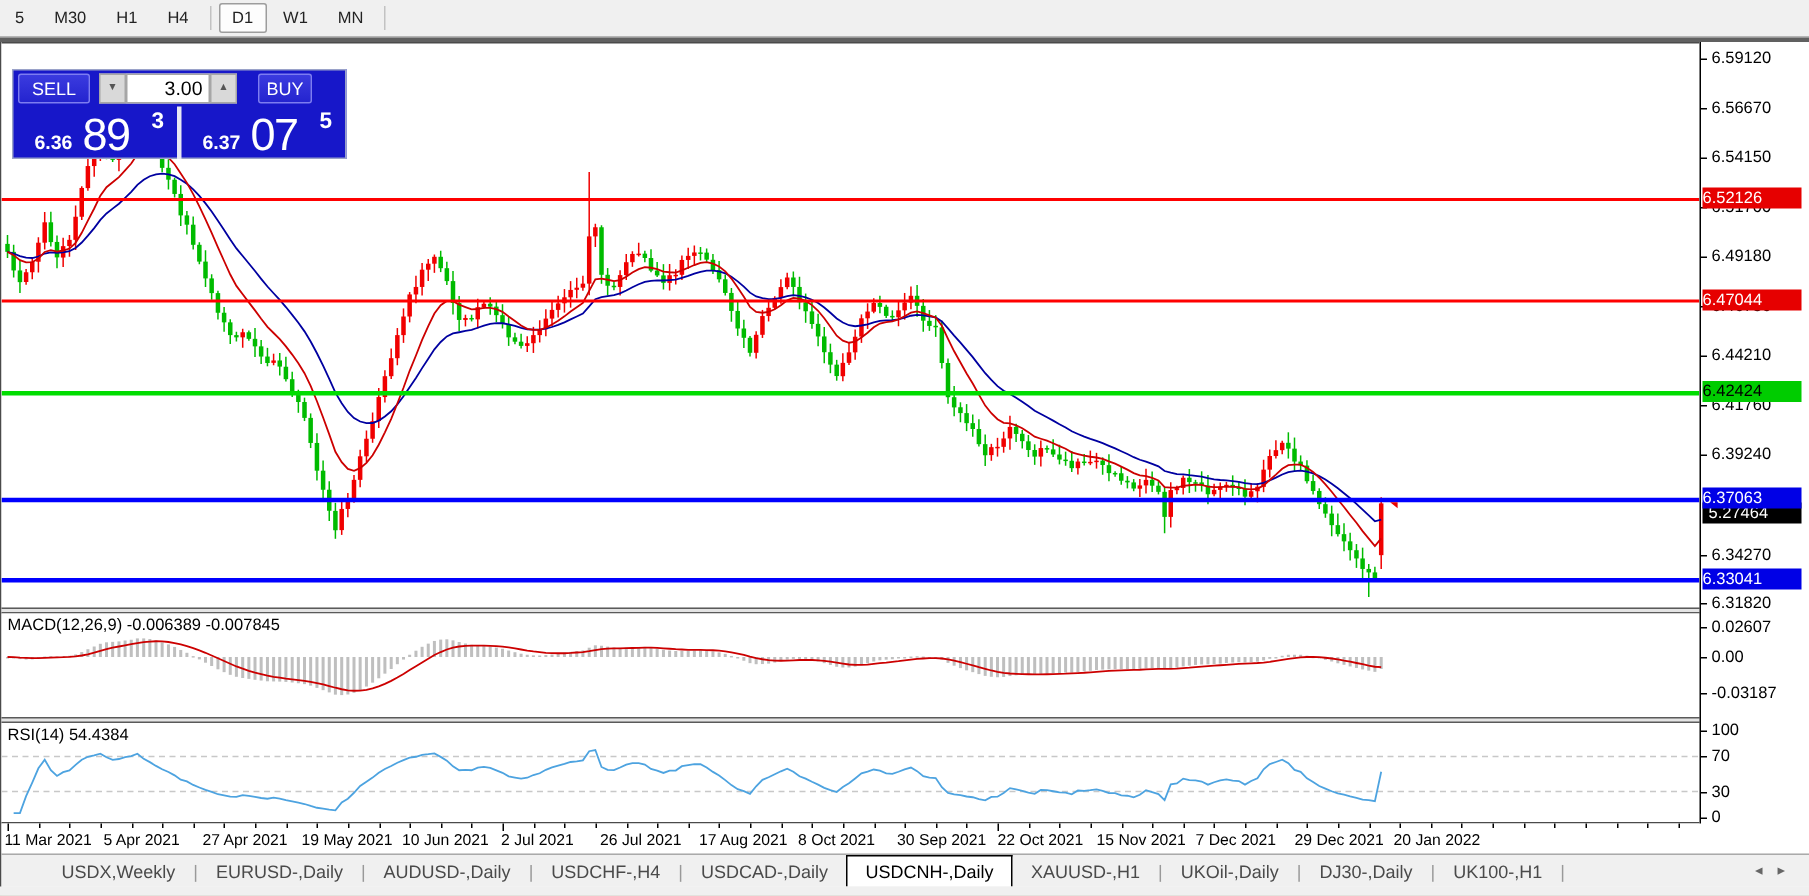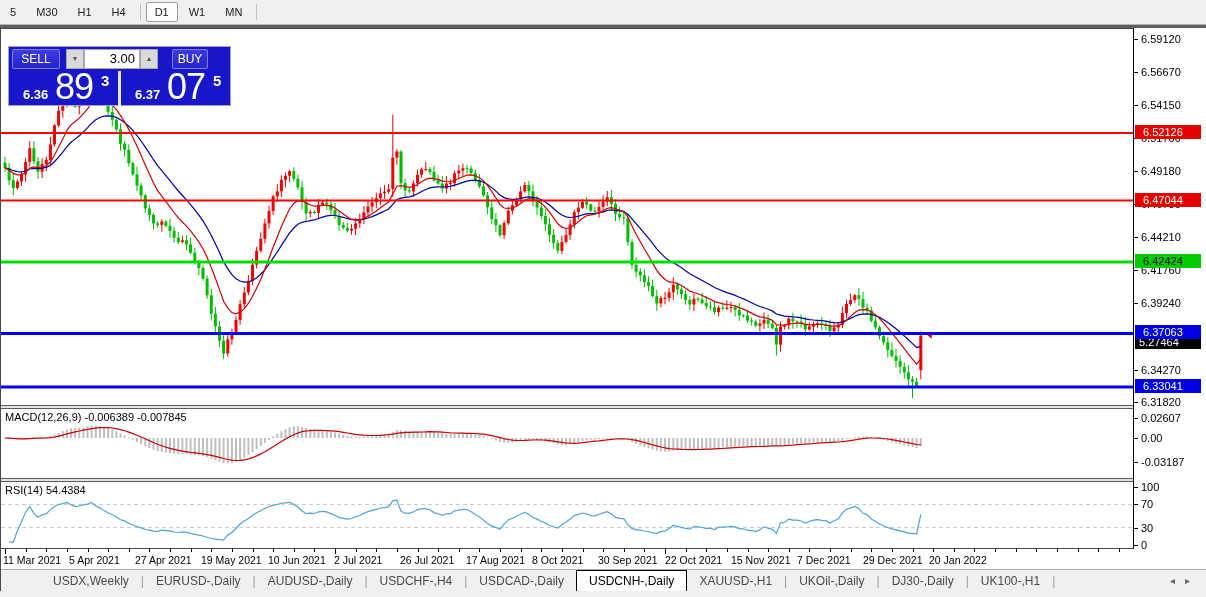--- a/index.html
+++ b/index.html
@@ -22,21 +22,21 @@
              border-top:1px solid #5a5a5a;border-bottom:1px solid #5a5a5a;box-sizing:border-box;}
   #macd-pane{top:381px;width:1132px;height:69px;}
   #splitter2{position:absolute;left:0;top:450px;width:1206px;height:4px;background:#e4e4e4;
              border-top:1px solid #5a5a5a;border-bottom:1px solid #5a5a5a;box-sizing:border-box;}
   #rsi-pane{top:454px;width:1132px;height:67px;border-bottom:1px solid #4a4a4a;box-sizing:border-box;}
   #axis-col{position:absolute;left:1132px;top:0;width:74px;height:522px;background:#ffffff;
             border-left:1px solid #000;box-sizing:border-box;}
   .axis-tick-line{position:absolute;left:0;width:4px;height:1px;background:#000;}
   .axis-tick-label{position:absolute;left:7px;font-size:11px;color:#000;white-space:nowrap;}
   .hline-label{position:absolute;left:1px;width:66px;height:14px;line-height:14px;font-size:11px;
-               padding-left:8px;box-sizing:border-box;white-space:nowrap;z-index:3;}
+               padding-left:0;box-sizing:border-box;white-space:nowrap;z-index:3;}
   #cur-price-label{position:absolute;left:1px;width:66px;height:14px;line-height:14px;font-size:11px;
                padding-left:4px;box-sizing:border-box;background:#000;color:#fff;z-index:2;}
   
   #chart-title{position:absolute;left:8px;top:4px;font-size:11px;color:#000;z-index:5;white-space:nowrap;}
   #chart-title .arrow{font-size:9px;margin-right:4px;}
   
   #trade-panel{position:absolute;left:7px;top:17px;width:223px;height:60px;background:#1717c9;
                border:1px solid #9aa2c9;box-sizing:border-box;z-index:6;}
   .tp-row1{position:absolute;left:0;top:0;width:100%;height:24px;display:flex;align-items:center;}
   .tp-btn{height:20px;line-height:19px;text-align:center;color:#fff;font-size:12px;
@@ -46,30 +46,30 @@
   #buy-btn{width:36px;margin-left:14px;}
   .spin-btn{width:18px;height:20px;background:#d9d9d9;border:1px solid #a6a6a6;box-sizing:border-box;
             font-size:7px;color:#555;text-align:center;line-height:18px;cursor:pointer;}
   #vol-field{width:56px;height:20px;background:#fff;border:1px solid #a6a6a6;box-sizing:border-box;
              font-size:13px;color:#000;text-align:right;padding:1px 4px 0 0;}
   #spin-down{margin-left:6px;}
   .tp-prices{position:absolute;left:0;top:24px;width:100%;height:35px;display:flex;}
   .tp-price{flex:1;position:relative;color:#fff;}
   .tp-gap{width:3px;background:#e8e8f4;}
   .p-small{position:absolute;bottom:4px;left:14px;font-size:13px;font-weight:bold;}
-  .p-big{position:absolute;bottom:-2px;left:46px;font-size:36px;font-weight:normal;letter-spacing:-1px;}
+  .p-big{position:absolute;bottom:-2px;left:46px;font-size:30px;font-weight:normal;letter-spacing:-1px;}
   .p-sup{position:absolute;top:1px;left:92px;font-size:15px;font-weight:bold;}
   .pane-label{position:absolute;left:4px;top:2px;font-size:11px;color:#000;z-index:4;white-space:nowrap;}
   
   #date-axis{position:absolute;left:0;top:521px;width:1206px;height:20px;background:#fff;}
   .date-label{position:absolute;top:5px;font-size:10.5px;color:#000;white-space:nowrap;}
   .date-tick{position:absolute;top:0;width:1px;background:#000;}
   
   #tab-bar{position:absolute;left:0;top:541px;width:1206px;height:22px;background:#f0f0f0;
-           border-top:1px solid #aaa;display:flex;align-items:stretch;padding-left:40px;box-sizing:border-box;}
+           border-top:1px solid #aaa;display:flex;align-items:stretch;padding-left:28px;box-sizing:border-box;}
   .chart-tab{font-size:12px;color:#4a4a4a;padding:0 12px;display:flex;align-items:center;cursor:pointer;
              white-space:nowrap;}
   .chart-tab.active{background:#ffffff;color:#000;border:1px solid #000;border-bottom:none;margin-top:0px;}
   .tab-sep{color:#999;display:flex;align-items:center;font-size:12px;}
   #tab-scroll{position:absolute;right:16px;top:541px;height:22px;display:flex;align-items:center;gap:10px;
               font-size:10px;color:#666;}
   #tab-scroll span{cursor:pointer;}
   #bottom-strip{position:absolute;left:0;top:563px;width:1206px;height:6px;background:#f0f0f0;}
   svg{display:block;}
 </style>

